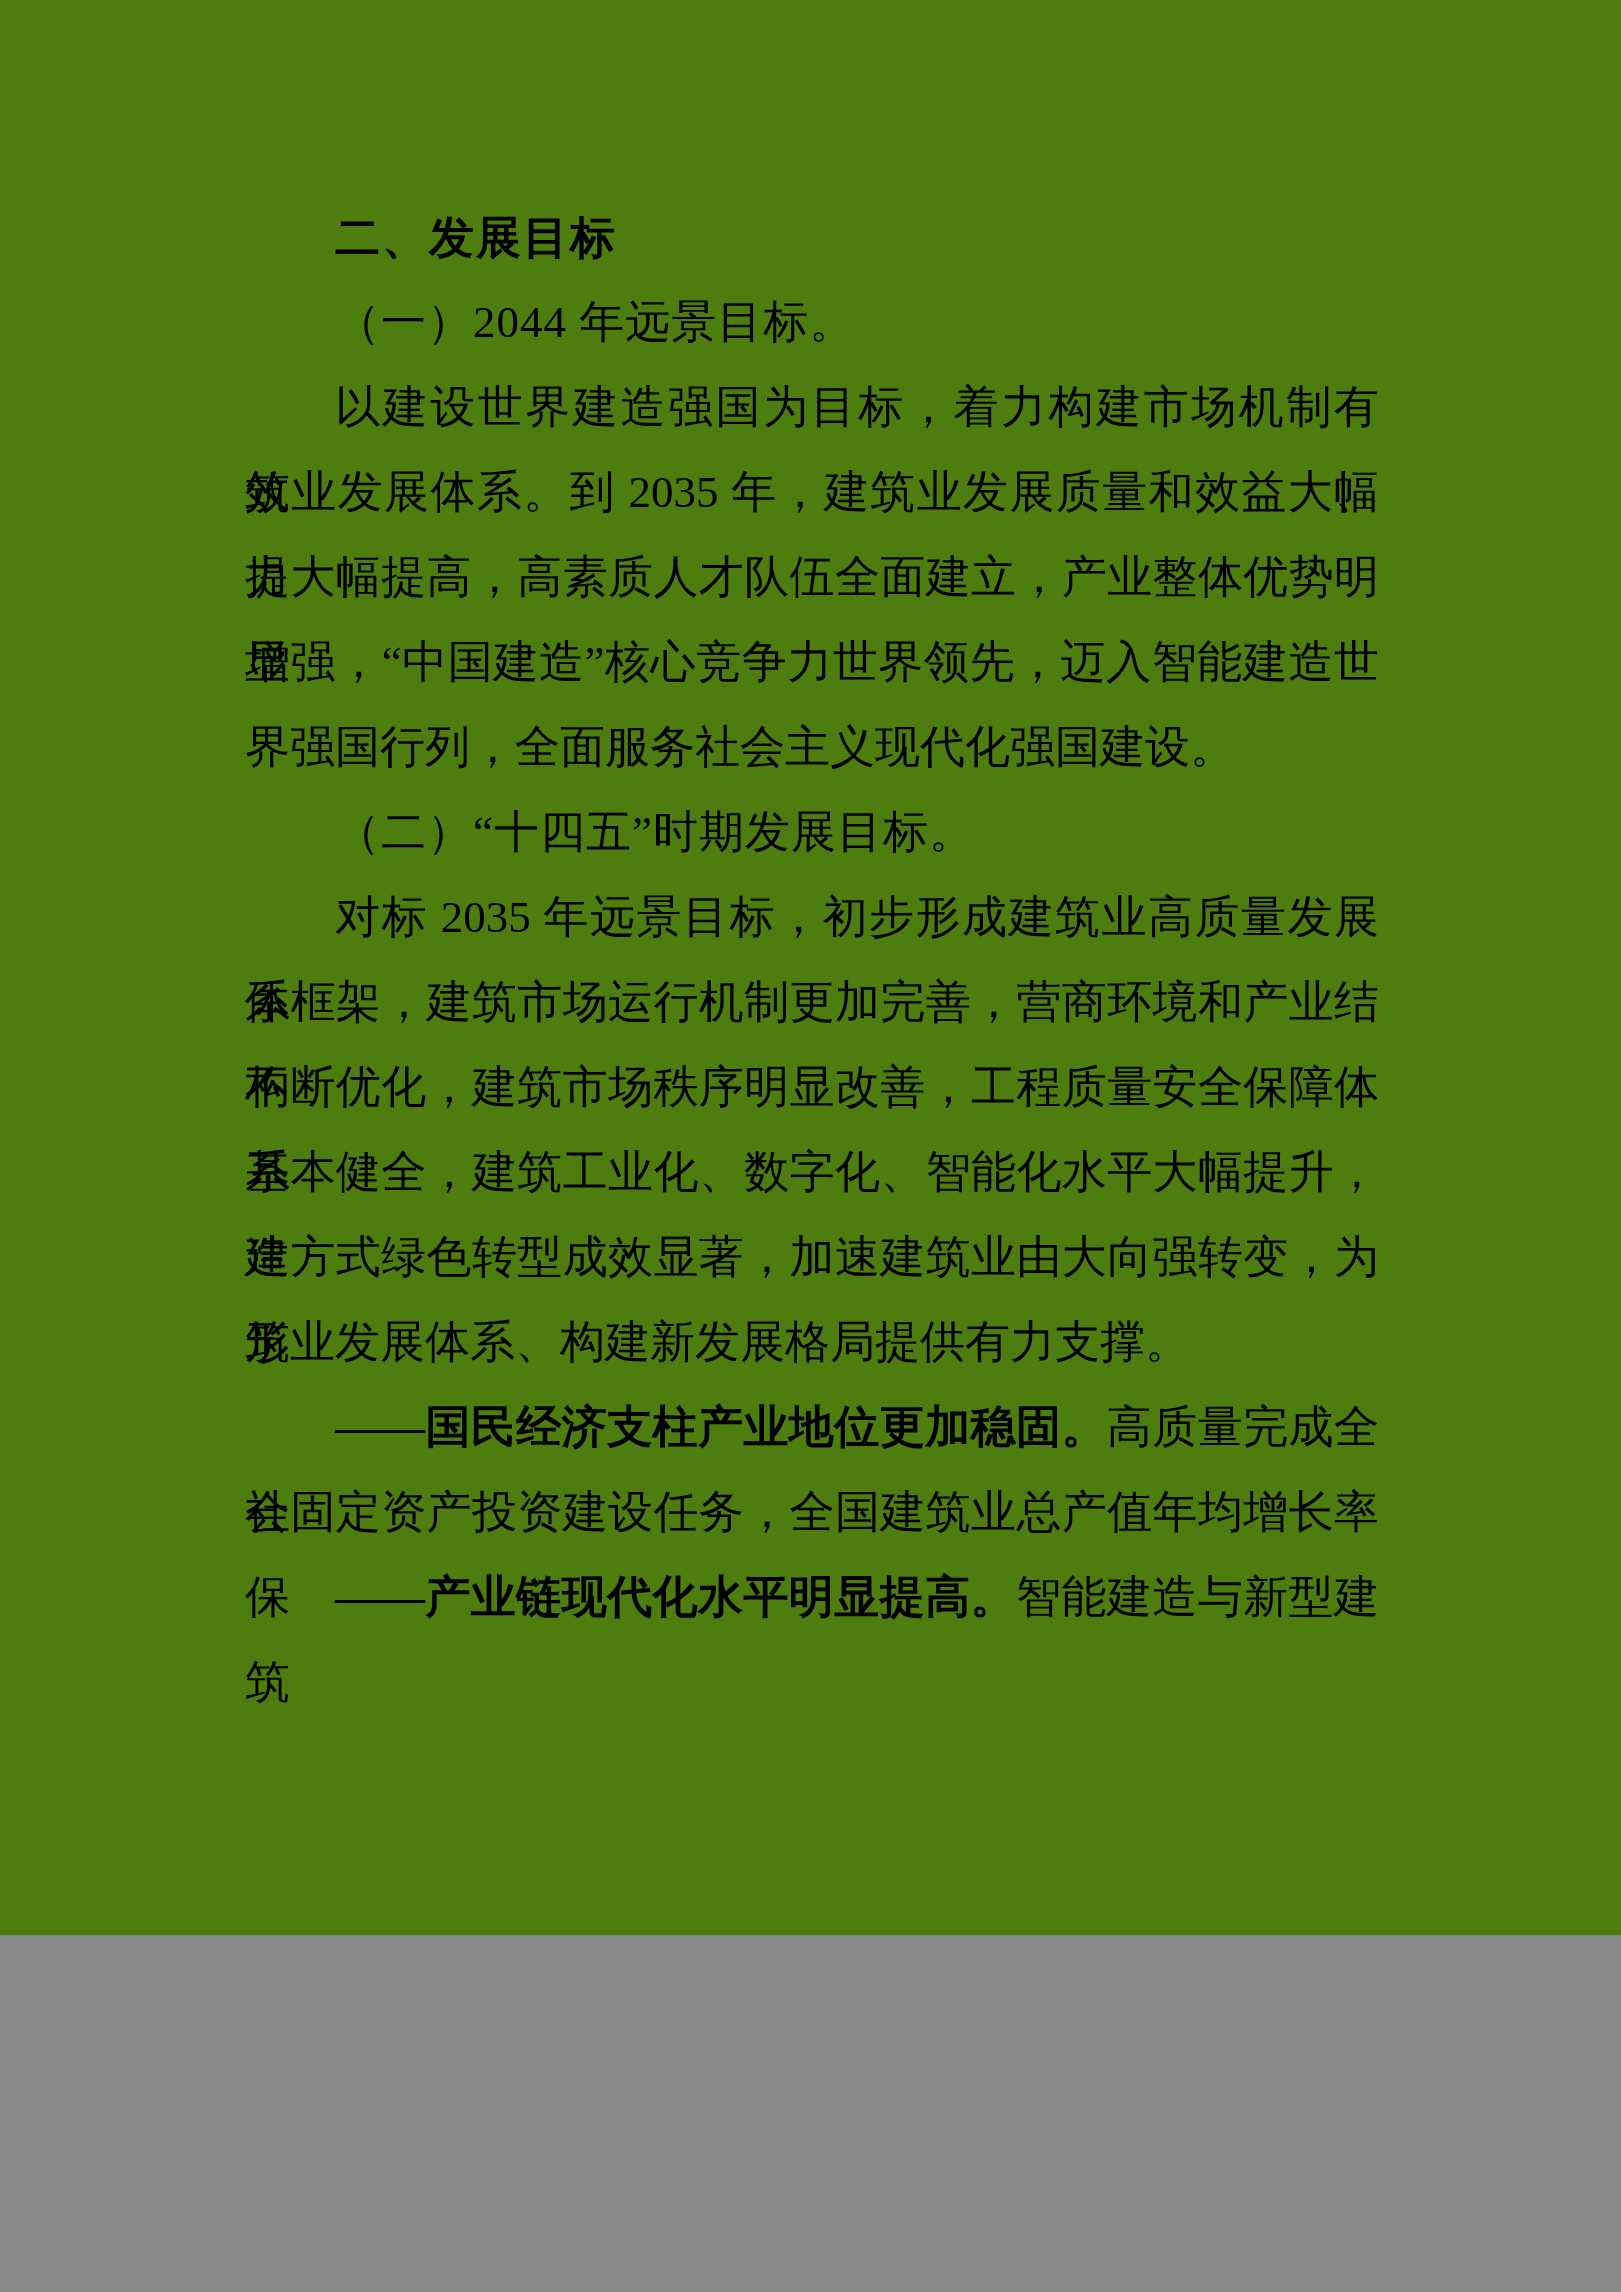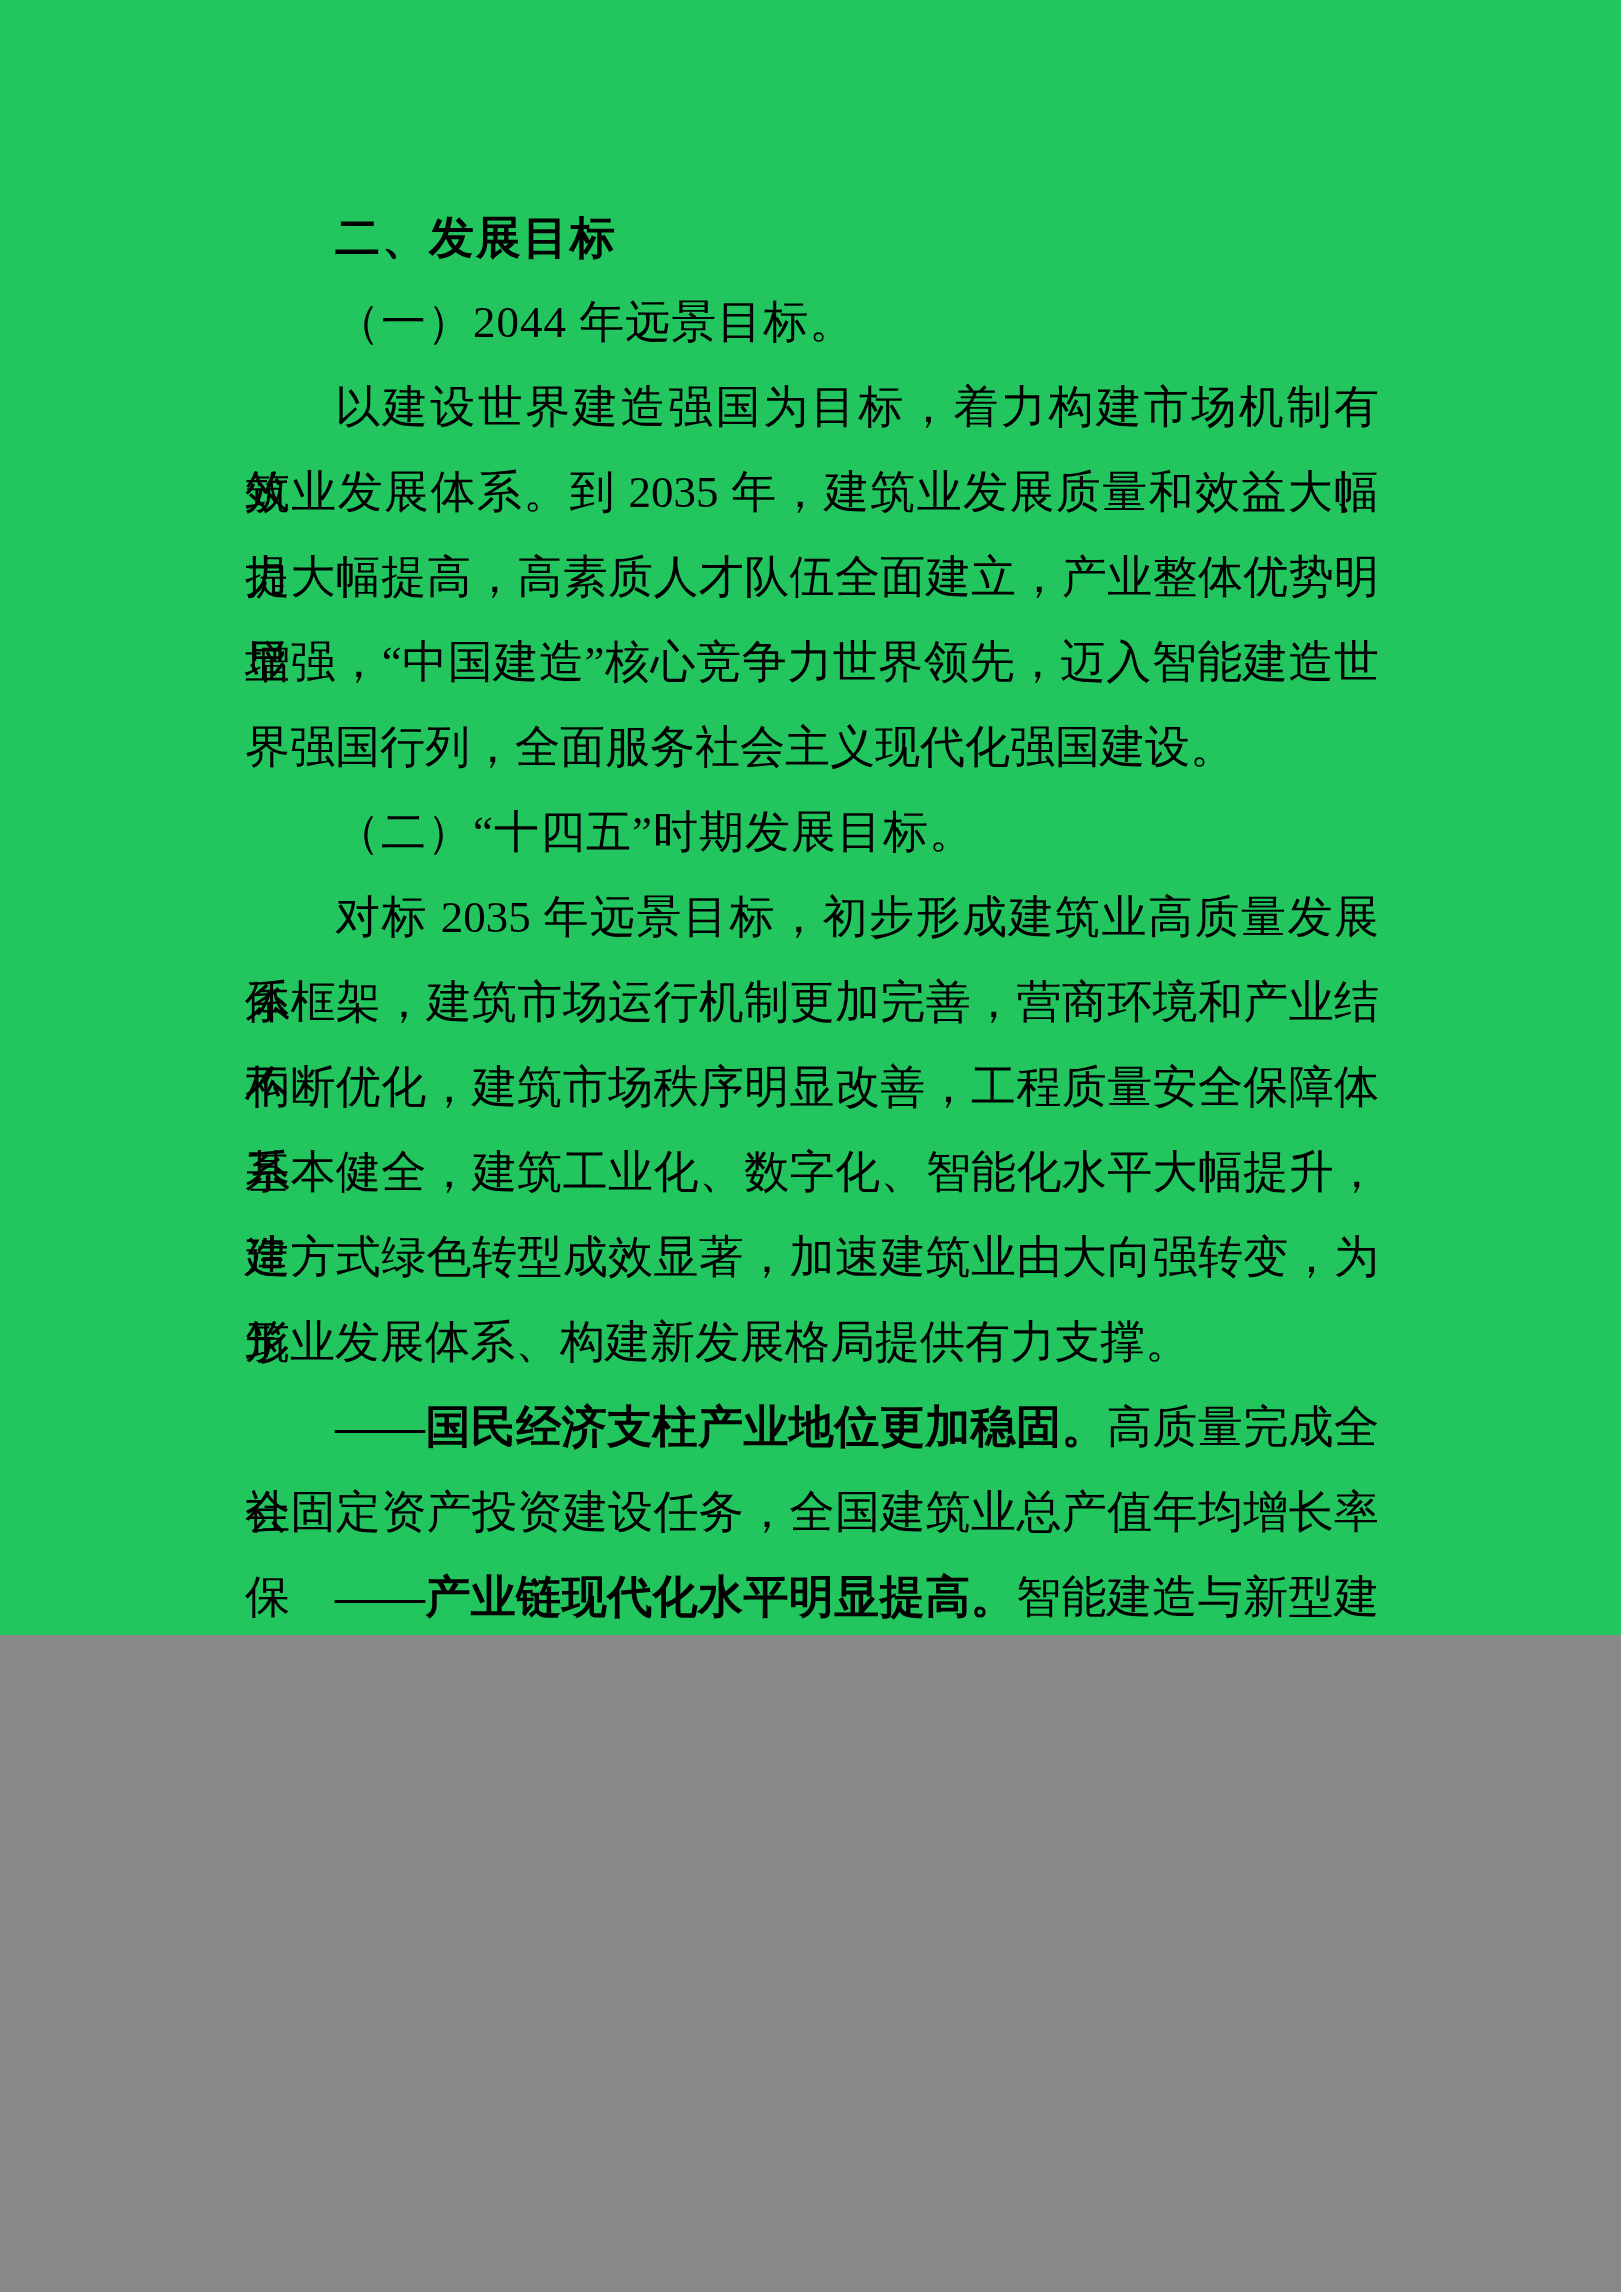--- a/index.html
+++ b/index.html
@@ -1,20 +1,20 @@
 <!DOCTYPE html>
 <html><head>
 <meta charset="utf-8">
 <style>
   html,body { margin:0; padding:0; background:#888; }
   .page {
     position:relative;
-    width:1621px; height:1635px;
+    width:1621px; height:1935px;
     margin:0 auto;
-    background:#22c55e;
+    background:#4d7c0f;
     font-family:"Liberation Serif","DejaVu Serif",serif;
     color:#000000;
     overflow:hidden;
   }
   .content {
     position:absolute;
     left:245px; top:195px;
     width:1134px;
   }
   .line {

